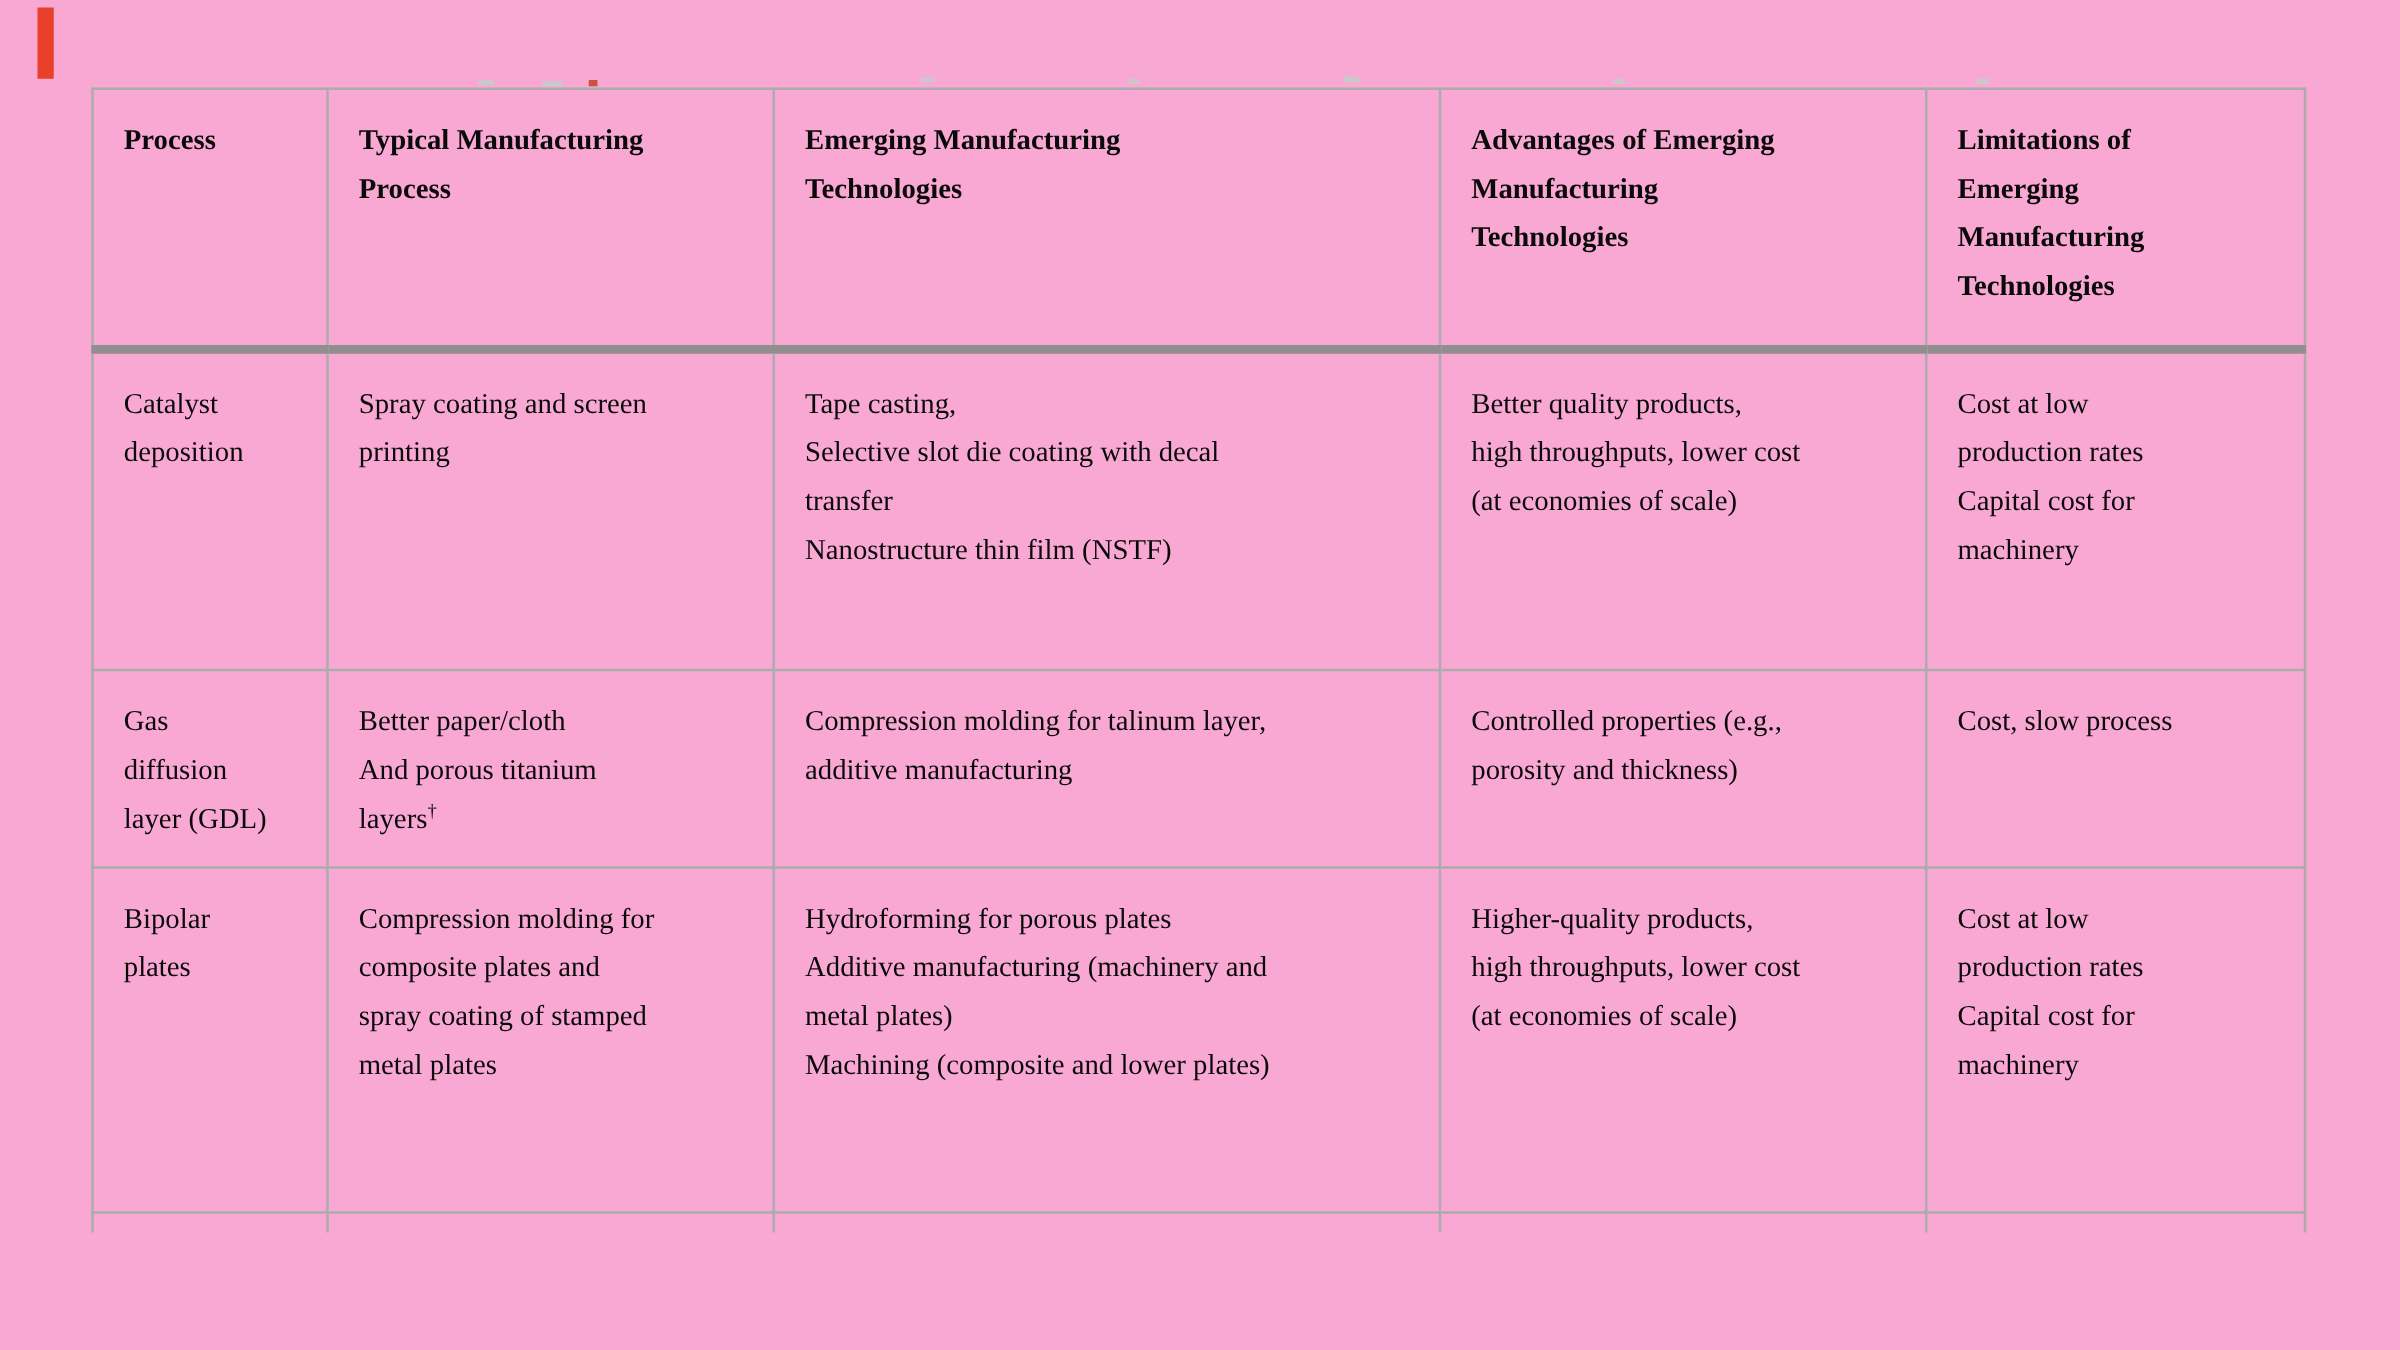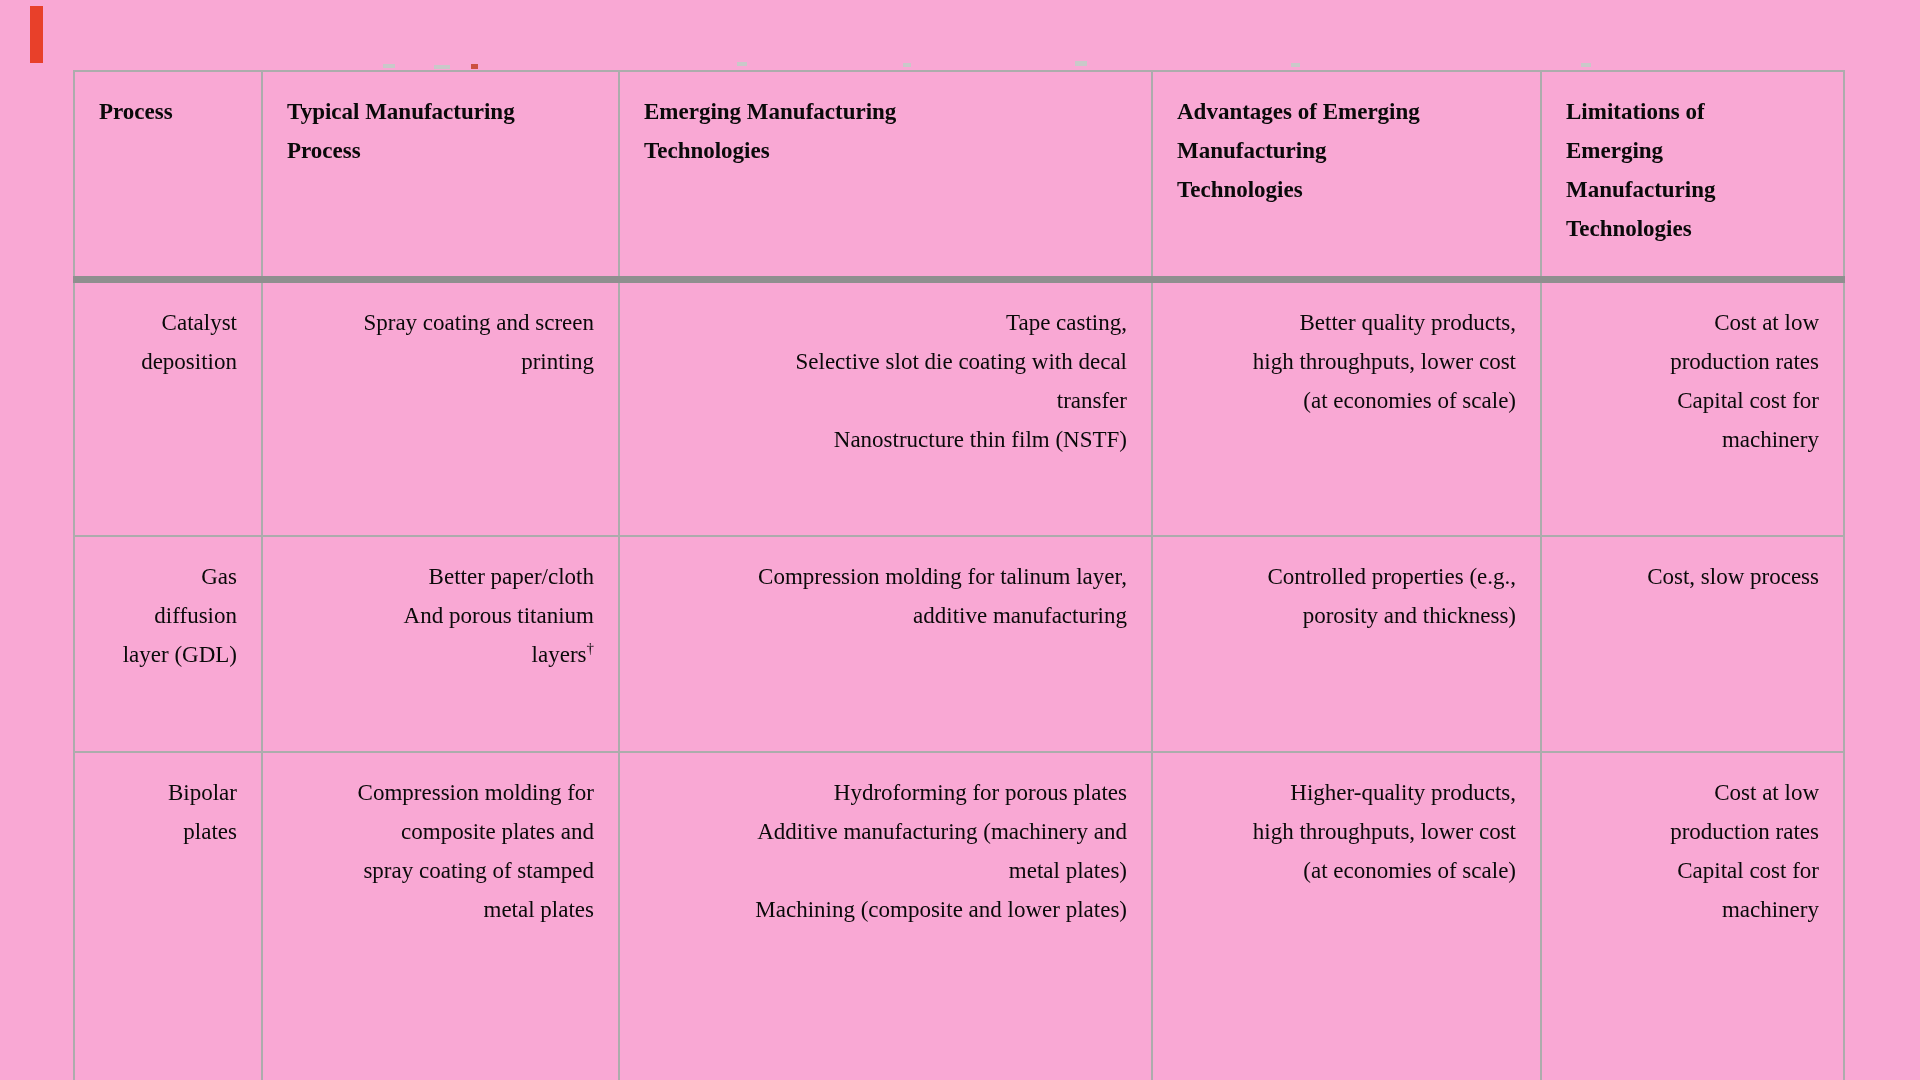--- a/index.html
+++ b/index.html
@@ -59,33 +59,32 @@
     padding: 20px 24px 10px 24px;
     white-space: pre-line;
     overflow: hidden;
   }
   table.mfg th {
     font-weight: bold;
     border-bottom: 7px solid #8f8f8f;
   }
   tr.row-header { height: 208px; }
   tr.row-0 { height: 257px; }
-  tr.row-1 { height: 216px; }
-  tr.row-2 { height: 336px; }
+  tr.row-1 { height: 158px; }
+  tr.row-2 { height: 276px; }
   tr.row-stub { height: 16px; }
   tr.row-stub td {
     border-top: none;
     border-bottom: none;
     padding: 0;
   }
 
   table.mfg p {
     margin: 0;
     white-space: pre-line;
-    text-align: right;
   }
   table.mfg p + p {
   }
   table.mfg sup {
     font-size: 15px;
     line-height: 0;
   }
 </style>
 </head>
 <body>

